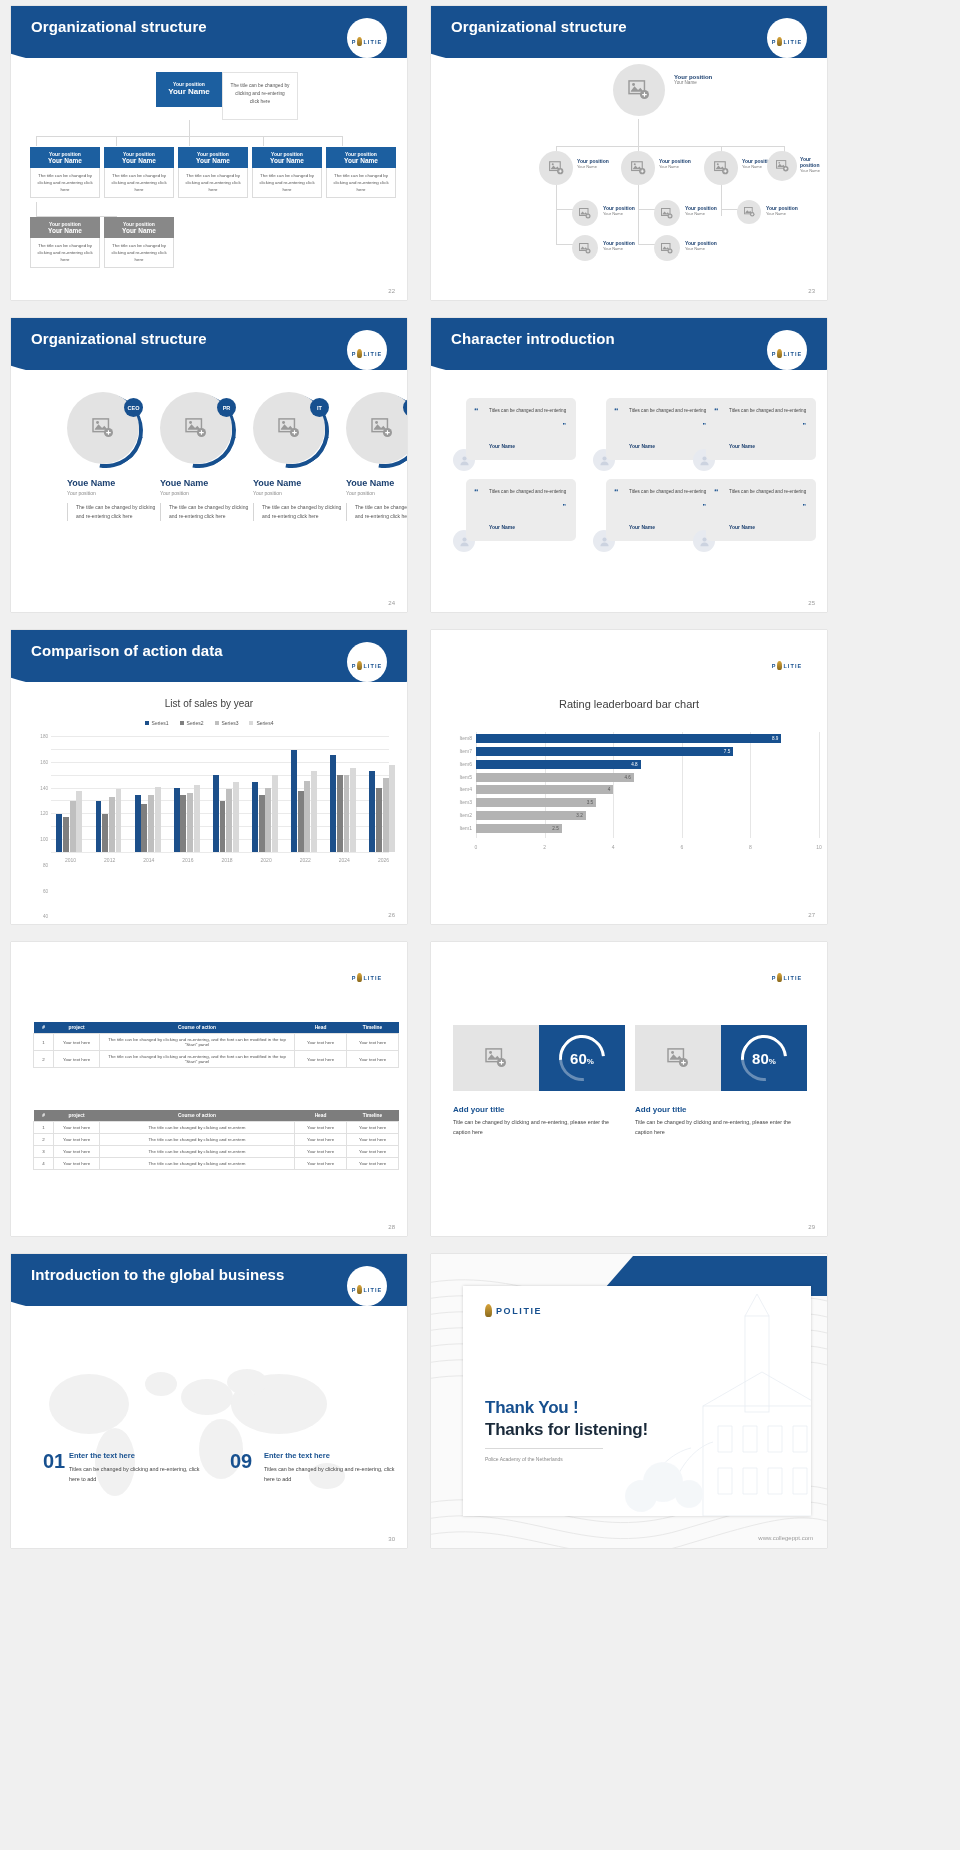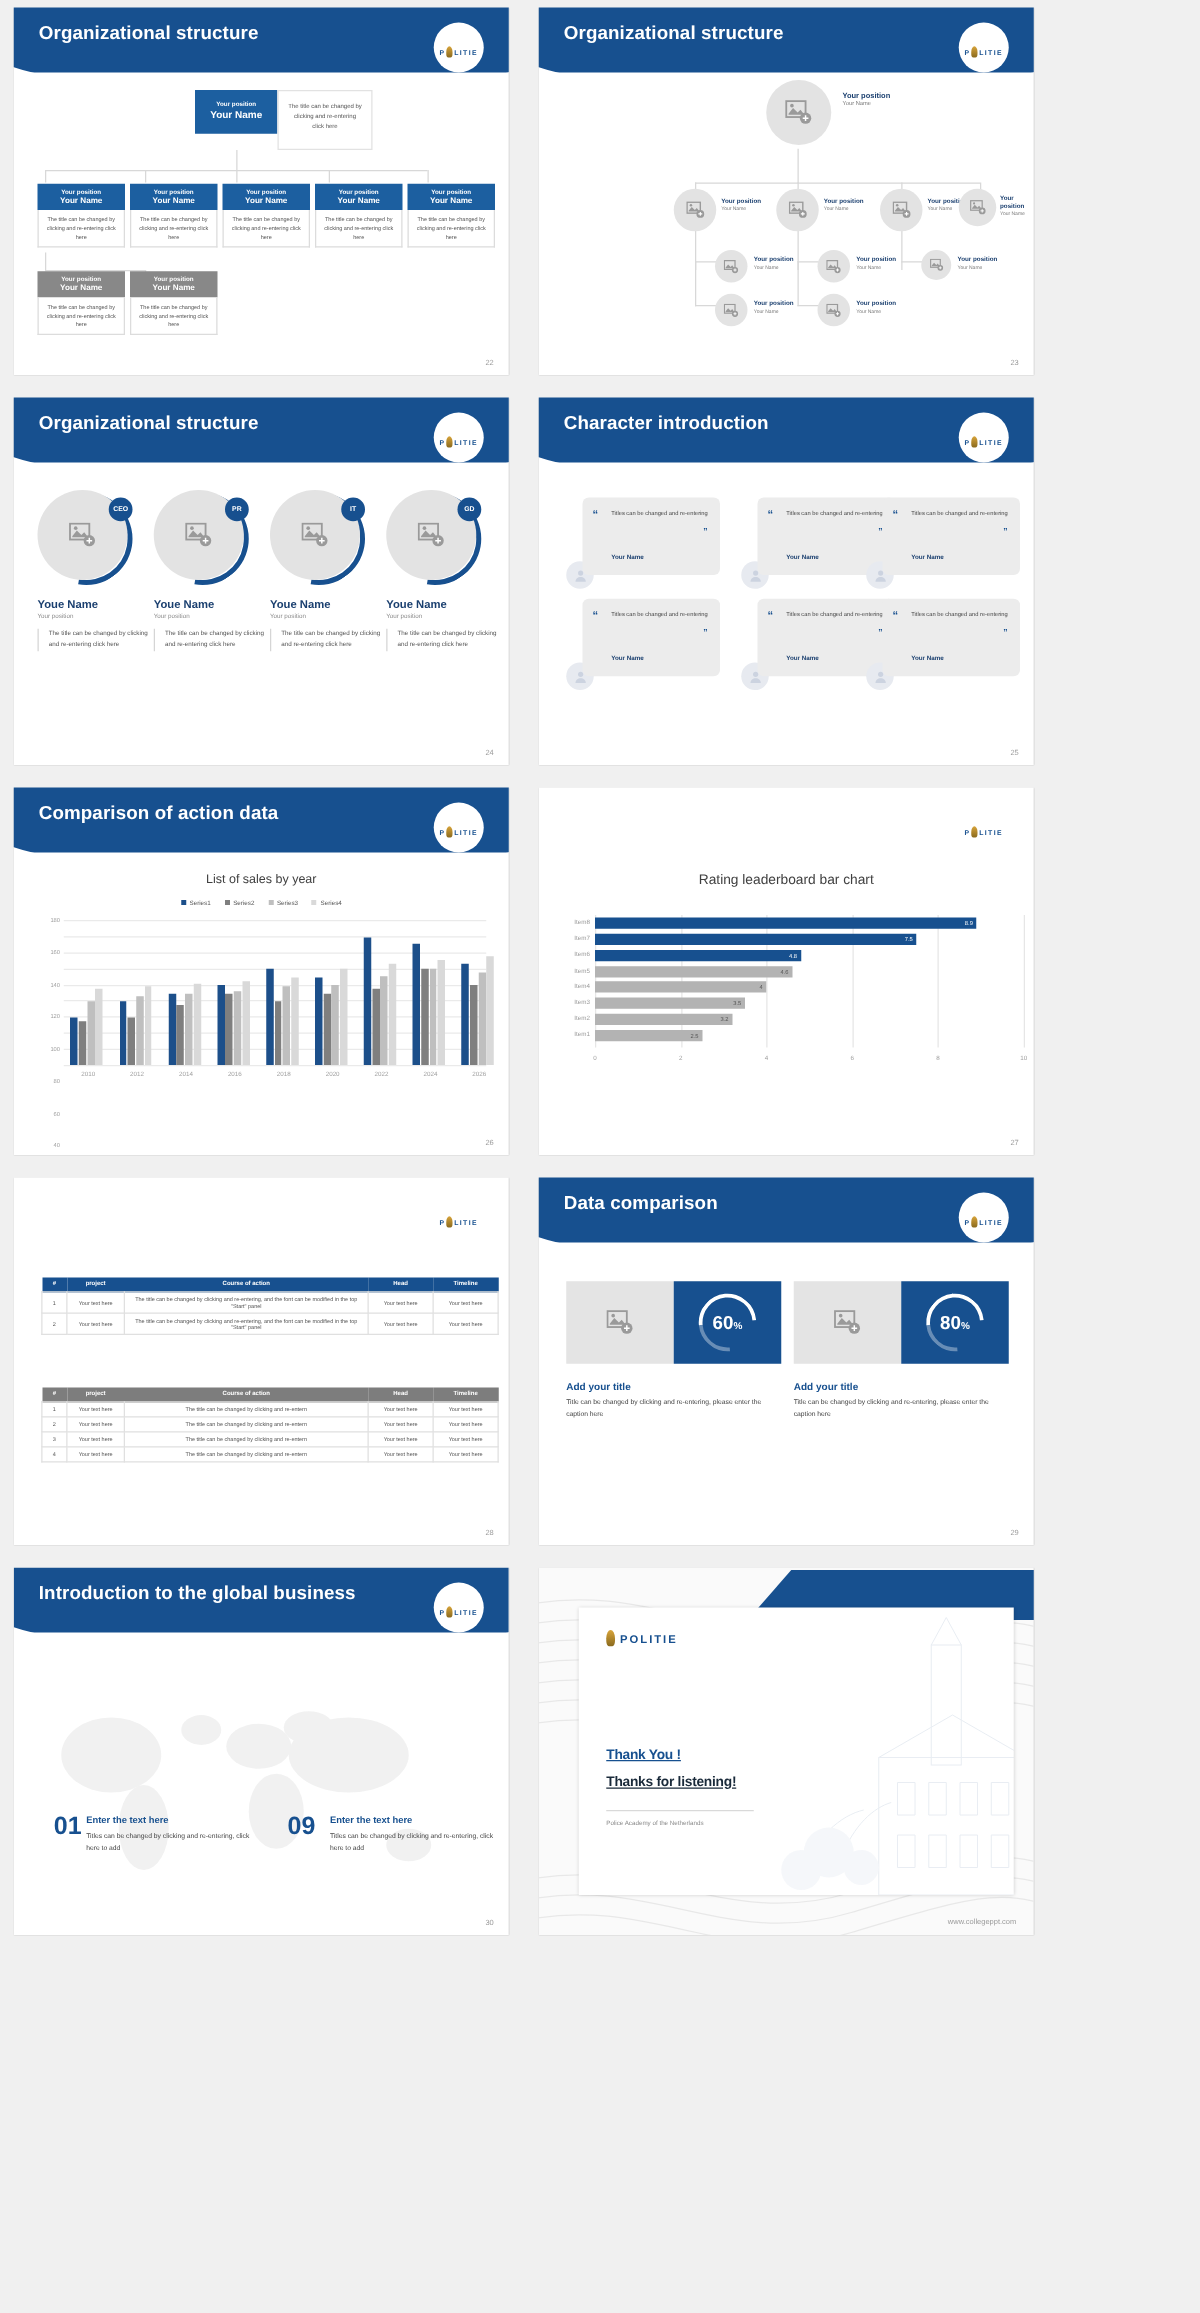--- a/index.html
+++ b/index.html
@@ -67,21 +67,21 @@
   
   .av { position:absolute; border-radius:50%; background:#e3e3e3;
         display:flex; align-items:center; justify-content:center; }
   .lbl { position:absolute; }
   .lbl .p { font-size:6px; font-weight:bold; color:#1a3f6f; }
   .lbl .n { font-size:4.6px; color:#7a7a7a; }
   .lbl.sm .p { font-size:5px; }
   .lbl.sm .n { font-size:4px; }
 
   
-  .prof { position:absolute; width:92px; }
+  .prof { position:absolute; width:92px;margin-left:37px; }
   .prof .circwrap { position:relative; width:78px; height:78px; margin:0 auto 0 0; }
   .prof .ring { position:absolute; inset:2px; border-radius:50%;
       border:4px solid #17508f; border-top-color:transparent; border-left-color:transparent;
       transform:rotate(-35deg); }
   .prof .disc { position:absolute; left:0; top:0; width:72px;height:72px;border-radius:50%;
       background:#e3e3e3; display:flex;align-items:center;justify-content:center; }
   .prof .badge { position:absolute; right:2px; top:6px; width:19px;height:19px;border-radius:50%;
       background:#17508f; color:#fff; font-size:5.5px; font-weight:bold;
       display:flex;align-items:center;justify-content:center; z-index:4; }
   .prof .nm { font-size:9px; font-weight:bold; color:#1a3f6f; margin-top:8px;}
@@ -133,21 +133,21 @@
 
   
   .num { position:absolute; font-size:20px; font-weight:bold; color:#17508f; }
   .numttl { position:absolute; font-size:7.5px; font-weight:bold; color:#17508f; }
   .numtxt { position:absolute; font-size:5.4px; line-height:1.8; color:#444; }
   .mapbg { position:absolute; inset:0; opacity:.55; }
 
   
   .tycard { position:absolute; background:#fff; box-shadow:0 0 3px rgba(0,0,0,.18); overflow:hidden; }
   .tyline { position:absolute; height:1px; background:#d9d9d9; }
-  .tybig { position:absolute; font-size:11px; font-weight:bold; color:#17508f; letter-spacing:-.2px;text-decoration:underline;}
+  .tybig { position:absolute; font-size:17px; font-weight:bold; color:#17508f; letter-spacing:-.2px;}
   .tysub { position:absolute; font-size:5px; color:#8a8a8a; }
   .footer { position:absolute; right:14px; bottom:7px; font-size:6px; color:#9b9b9b; }
 </style>
 </head>
 <body>
 
 <div class="grid">
 
 <div class="slide">
   <div class="hdr">
@@ -792,24 +792,20 @@
             <td>The title can be changed by clicking and re-entern</td>
             <td>Your text here</td>
             <td>Your text here</td>
           </tr>
         </tbody>
       </table>
   <div class="pageno">28</div>
 </div>
 
 <div class="slide">
-  <div class="hdr">
-        <div class="band"></div>
-    <h1>Data comparison</h1>
-      </div>
   <div class="logo">
         <div class="disc"></div>
     <div class="txt">P<span class="flame"></span>LITIE</div>
       </div>
 
   <div class="dcbox" style="left:22px; top:83px; width:172px; height:66px;">
     <div class="imgpane" style="width:50%; height:100%;">
       <svg width="22" height="20" viewBox="0 0 24 22">
             <rect x="1" y="1" width="17" height="14" fill="none" stroke="#9a9a9a" stroke-width="1.6"></rect>
             <path d="M3 12l4-5 4 4 2.5-2.5L17 13H3z" fill="#9a9a9a"></path>

